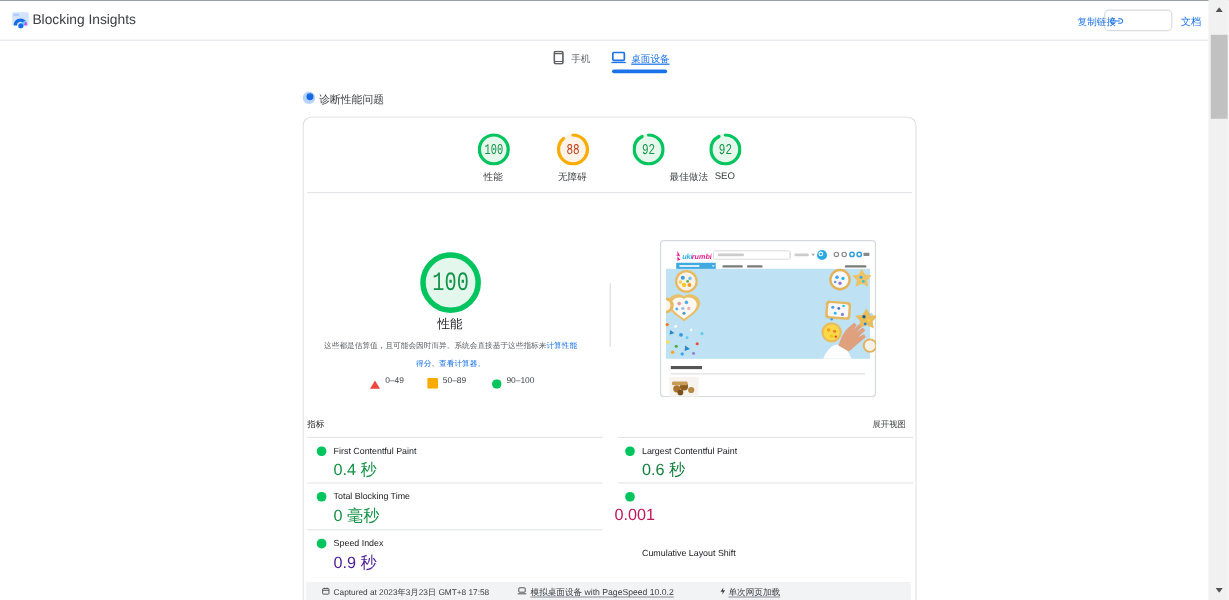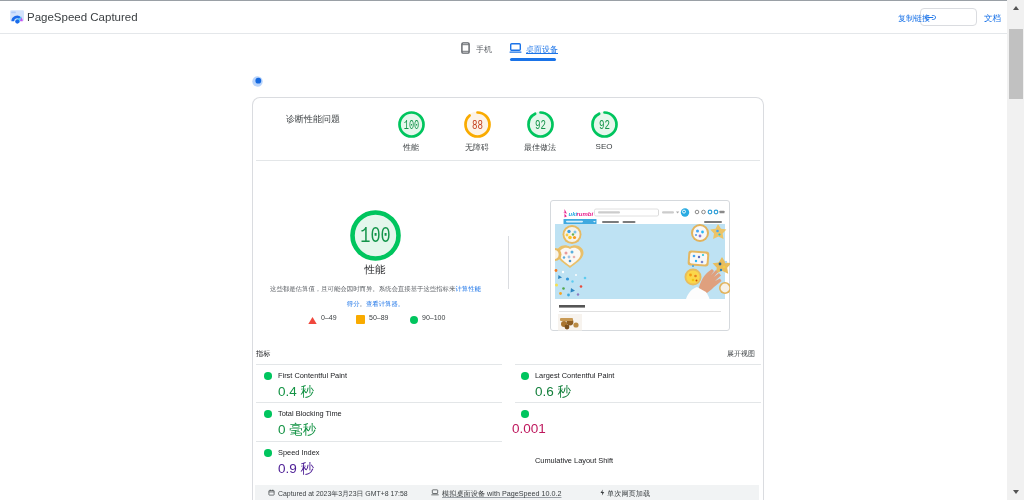--- a/index.html
+++ b/index.html
@@ -16,21 +16,21 @@
 
 <div class="abs" style="left:0;top:1px;width:1007px;height:33px;border-bottom:1px solid #e4e7ea;background:#fff;"></div>
 <svg class="abs" style="left:10px;top:10px;" width="15" height="14" viewBox="0 0 15 14">
   <rect x="0.2" y="0.2" width="13.8" height="10.8" rx="1.3" fill="#d3e3fc"></rect>
   <rect x="1.2" y="1.4" width="4.6" height="1.9" rx="0.5" fill="#aecbfa"></rect>
   <path d="M 1.4 11.2 A 5.7 5.7 0 0 1 11.13 7.15 L 9.22 9.06 A 3 3 0 0 0 4.1 11.2 Z" fill="#1a6beb"></path>
   <path d="M 11.4 7.46 A 5.7 5.7 0 0 1 12.8 11.2 L 10.1 11.2 A 3 3 0 0 0 9.5 9.36 Z" fill="#ca4ef2"></path>
   <path d="M 11.9 6.6 L 9.3 13 L 5.9 10.1 Z" fill="#63c8f6"></path>
   <circle cx="7.3" cy="11.6" r="2.1" fill="#1a6beb"></circle>
 </svg>
-<div class="abs" style="left:27px;top:11px;font-size:11.5px;color:#3c4043;">PageSpeed Captured</div>
+<div class="abs" style="left:27px;top:11px;font-size:11.5px;color:#3c4043;">Blocking Insights</div>
 
 <div class="abs" style="left:920px;top:8px;width:57px;height:18px;border:1px solid #dadce0;border-radius:4px;"></div>
 <svg class="abs" style="left:925px;top:13px;" width="11" height="9" viewBox="0 0 24 20" fill="#1a73e8">
   <path d="M1.9 10c0-1.71 1.39-3.1 3.1-3.1h4V5H5c-2.76 0-5 2.24-5 5s2.24 5 5 5h4v-1.9H5c-1.71 0-3.1-1.39-3.1-3.1zM6 11h12V9H6v2zm13-6h-4v1.9h4c1.71 0 3.1 1.39 3.1 3.1s-1.39 3.1-3.1 3.1h-4V15h4c2.76 0 5-2.24 5-5s-2.24-5-5-5z"></path>
 </svg>
 <div class="abs blue" style="left:898px;top:13px;font-size:8px;text-align:right;">复制链接</div>
 <div class="abs blue" style="left:984px;top:13px;font-size:8.5px;">文档</div>
 
 <svg class="abs" style="left:461px;top:42px;" width="9" height="12" viewBox="0 0 9 12">
   <rect x="0.9" y="0.9" width="7.2" height="10.2" rx="1.2" fill="none" stroke="#5f6368" stroke-width="1.4"></rect>
@@ -43,21 +43,21 @@
   <rect x="1.7" y="0.7" width="9.6" height="6.6" rx="1" fill="none" stroke="#1a73e8" stroke-width="1.4"></rect>
   <rect x="0.4" y="8.4" width="12.2" height="1.4" rx="0.7" fill="#1a73e8"></rect>
 </svg>
 <div class="abs blue" style="left:526px;top:44px;font-size:8px;text-decoration:underline;">桌面设备</div>
 <div class="abs" style="left:509.5px;top:58px;width:46px;height:3px;border-radius:2px;background:#1a73e8;"></div>
 
 <svg class="abs" style="left:252px;top:76px;" width="11" height="11" viewBox="0 0 11 11">
   <circle cx="5.5" cy="5.5" r="5.2" fill="#b9d4fb"></circle>
   <circle cx="6.3" cy="4.7" r="2.9" fill="#1669e0"></circle>
 </svg>
-<div class="abs" style="left:286px;top:77px;font-size:9px;color:#3c4043;margin-top:36px;">诊断性能问题</div>
+<div class="abs" style="left:266px;top:77px;font-size:9px;color:#3c4043;">诊断性能问题</div>
 
 <div class="abs" style="left:252px;top:97px;width:512px;height:403px;border:1px solid #dadce0;border-bottom:none;border-radius:8px 8px 0 0;"></div>
 
 <div class="abs gaugeblock" style="left:411px;top:111px;">
   <svg width="27" height="27" viewBox="0 0 27 27" style="position:absolute;left:-13.5px;top:0;">
     <circle cx="13.5" cy="13.5" r="13" fill="#e6f7ec"></circle>
     <circle cx="13.5" cy="13.5" r="12" fill="none" stroke="#00c55e" stroke-width="2.7"></circle>
     <text x="13.5" y="17.6" text-anchor="middle" font-family="Liberation Mono, monospace" font-size="12.5" textLength="15.5" lengthAdjust="spacingAndGlyphs" fill="#13944a">100</text>
   </svg>
   <div style="position:absolute;left:-50px;top:31px;width:100px;text-align:center;font-size:8px;color:#3c4043;">性能</div>
@@ -69,21 +69,21 @@
     <text x="13.5" y="17.6" text-anchor="middle" font-family="Liberation Mono, monospace" font-size="12.5" textLength="11" lengthAdjust="spacingAndGlyphs" fill="#c33d1d">88</text>
   </svg>
   <div style="position:absolute;left:-50px;top:31px;width:100px;text-align:center;font-size:8px;color:#3c4043;">无障碍</div>
 </div>
 <div class="abs gaugeblock" style="left:540px;top:111px;">
   <svg width="27" height="27" viewBox="0 0 27 27" style="position:absolute;left:-13.5px;top:0;">
     <circle cx="13.5" cy="13.5" r="13" fill="#e6f7ec"></circle>
     <circle cx="13.5" cy="13.5" r="12" fill="none" stroke="#00c55e" stroke-width="2.7" stroke-dasharray="69.4 75.4" stroke-linecap="round" transform="rotate(-90 13.5 13.5)"></circle>
     <text x="13.5" y="17.6" text-anchor="middle" font-family="Liberation Mono, monospace" font-size="12.5" textLength="11" lengthAdjust="spacingAndGlyphs" fill="#13944a">92</text>
   </svg>
-  <div style="position:absolute;left:-50px;top:31px;width:100px;text-align:center;font-size:8px;color:#3c4043;">最佳做法</div>
+  <div style="position:absolute;left:-50px;top:31px;width:100px;text-align:right;font-size:8px;color:#3c4043;">最佳做法</div>
 </div>
 <div class="abs gaugeblock" style="left:604px;top:111px;">
   <svg width="27" height="27" viewBox="0 0 27 27" style="position:absolute;left:-13.5px;top:0;">
     <circle cx="13.5" cy="13.5" r="13" fill="#e6f7ec"></circle>
     <circle cx="13.5" cy="13.5" r="12" fill="none" stroke="#00c55e" stroke-width="2.7" stroke-dasharray="69.4 75.4" stroke-linecap="round" transform="rotate(-90 13.5 13.5)"></circle>
     <text x="13.5" y="17.6" text-anchor="middle" font-family="Liberation Mono, monospace" font-size="12.5" textLength="11" lengthAdjust="spacingAndGlyphs" fill="#13944a">92</text>
   </svg>
   <div style="position:absolute;left:-50px;top:31px;width:100px;text-align:center;font-size:8px;color:#3c4043;">SEO</div>
 </div>
 
@@ -275,21 +275,21 @@
 </svg>
 <div class="abs" style="left:278px;top:489px;font-size:6.9px;color:#3c4043;">Captured at 2023年3月23日 GMT+8 17:58</div>
 <svg class="abs" style="left:431px;top:489px;" width="8" height="7" viewBox="0 0 24 20" fill="none" stroke="#3c4043" stroke-width="2.2">
   <rect x="4" y="2" width="16" height="11" rx="1.5"></rect>
     <line x1="1" y1="17" x2="23" y2="17"></line>
 </svg>
 <div class="abs" style="left:442px;top:489px;font-size:7.2px;color:#3c4043;text-decoration:underline;text-decoration-color:#9aa0a6;">模拟桌面设备 with PageSpeed 10.0.2</div>
 <svg class="abs" style="left:599px;top:489px;" width="7" height="7" viewBox="0 0 24 24" fill="#3c4043">
   <path d="M13 2 L5 14 h6 l-1 8 l8-12 h-6 Z"></path>
 </svg>
-<div class="abs" style="left:607px;top:489px;font-size:7.2px;color:#3c4043;text-decoration-color:#9aa0a6;">单次网页加载</div>
+<div class="abs" style="left:607px;top:489px;font-size:7.2px;color:#3c4043;text-decoration:underline;text-decoration-color:#9aa0a6;">单次网页加载</div>
 
 <div class="abs" style="left:1007px;top:0;width:17px;height:500px;background:#f1f1f1;"></div>
 <div class="abs" style="left:1008.5px;top:29px;width:14px;height:70px;background:#c1c1c1;"></div>
 <svg class="abs" style="left:1012.5px;top:5.5px;" width="6" height="4" viewBox="0 0 6 4">
     <path d="M3 0 L6 4 L0 4 Z" fill="#545454"></path>
   </svg>
 <svg class="abs" style="left:1012.5px;top:490px;" width="6" height="4" viewBox="0 0 6 4">
     <path d="M3 4 L6 0 L0 0 Z" fill="#545454"></path>
   </svg>
 

